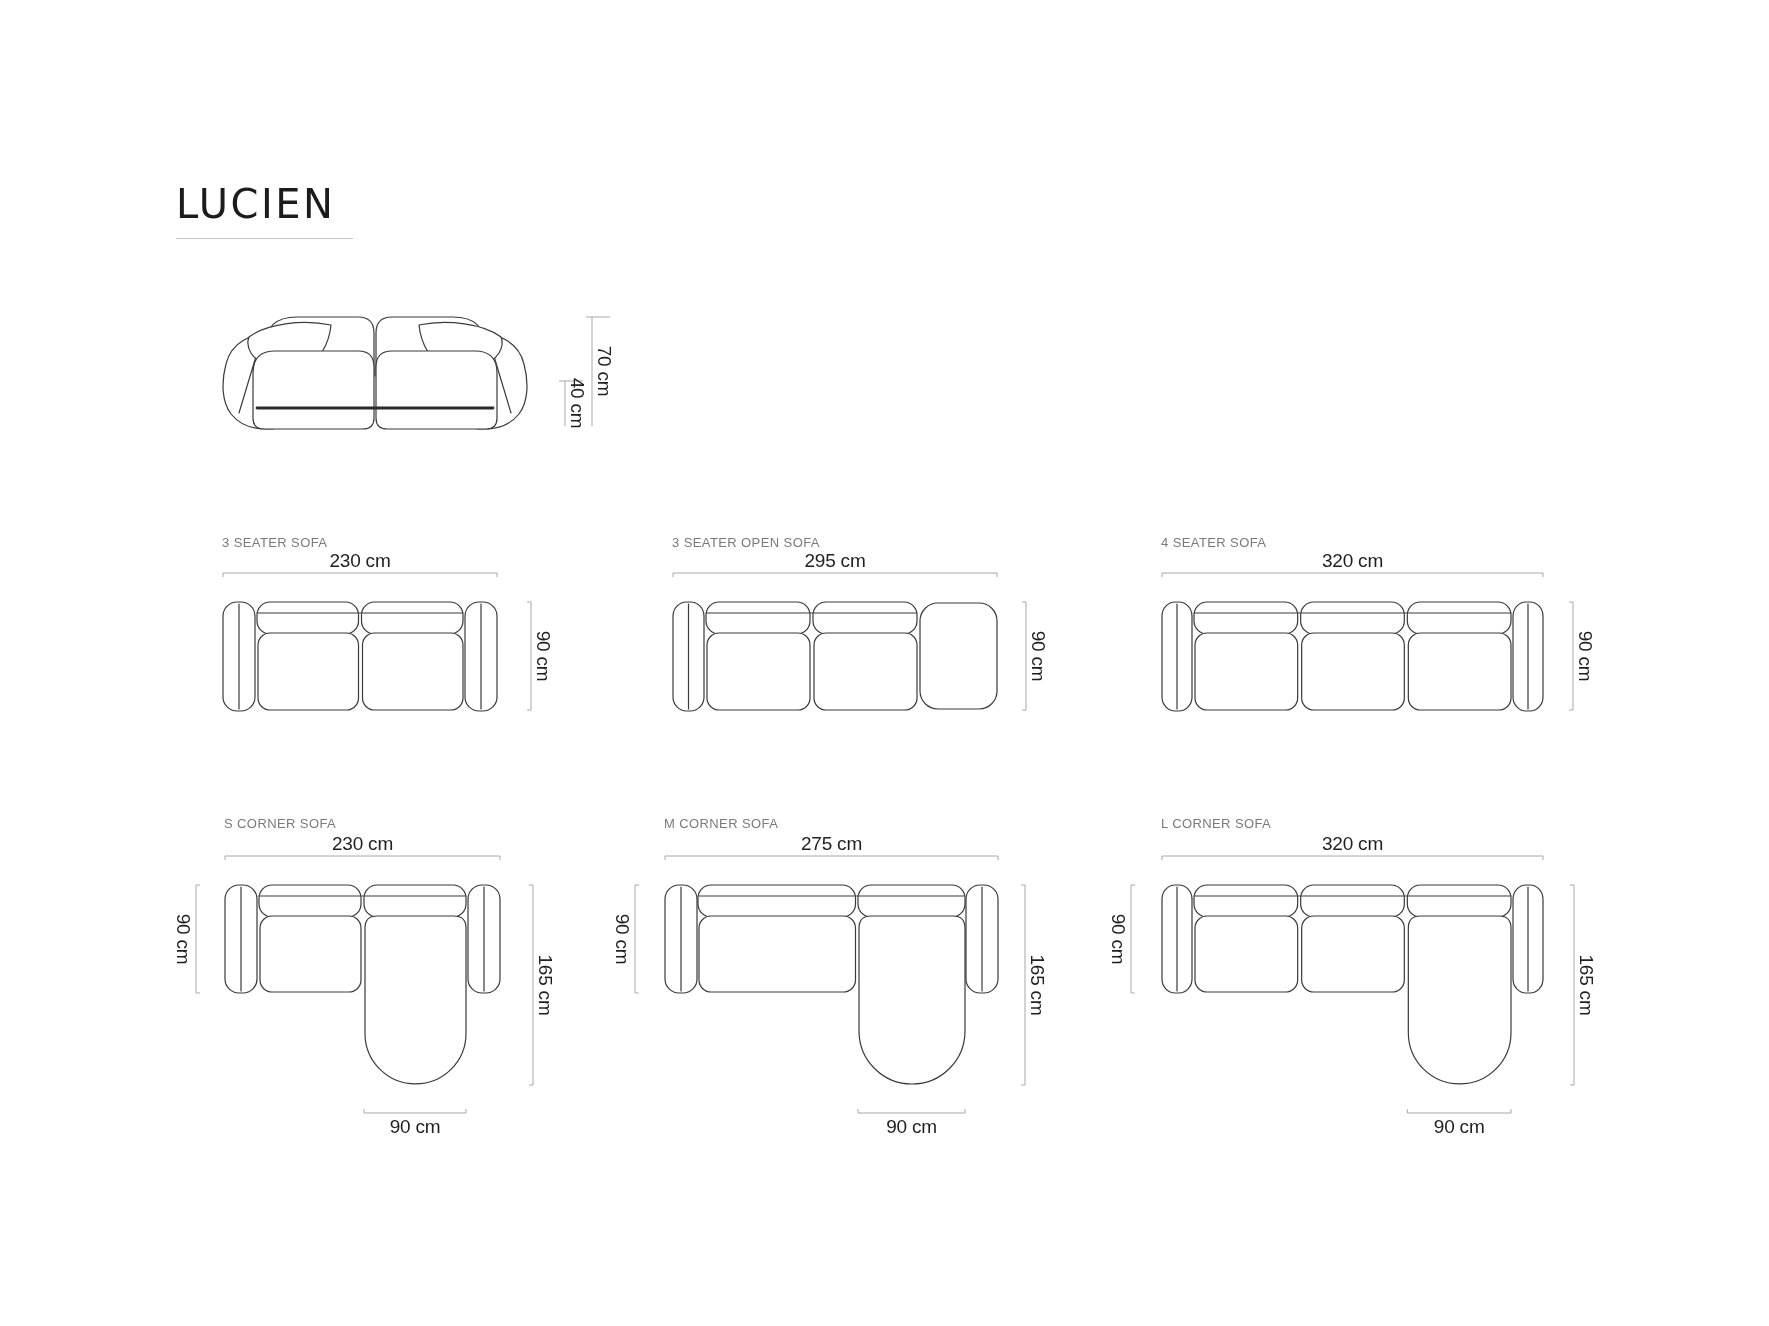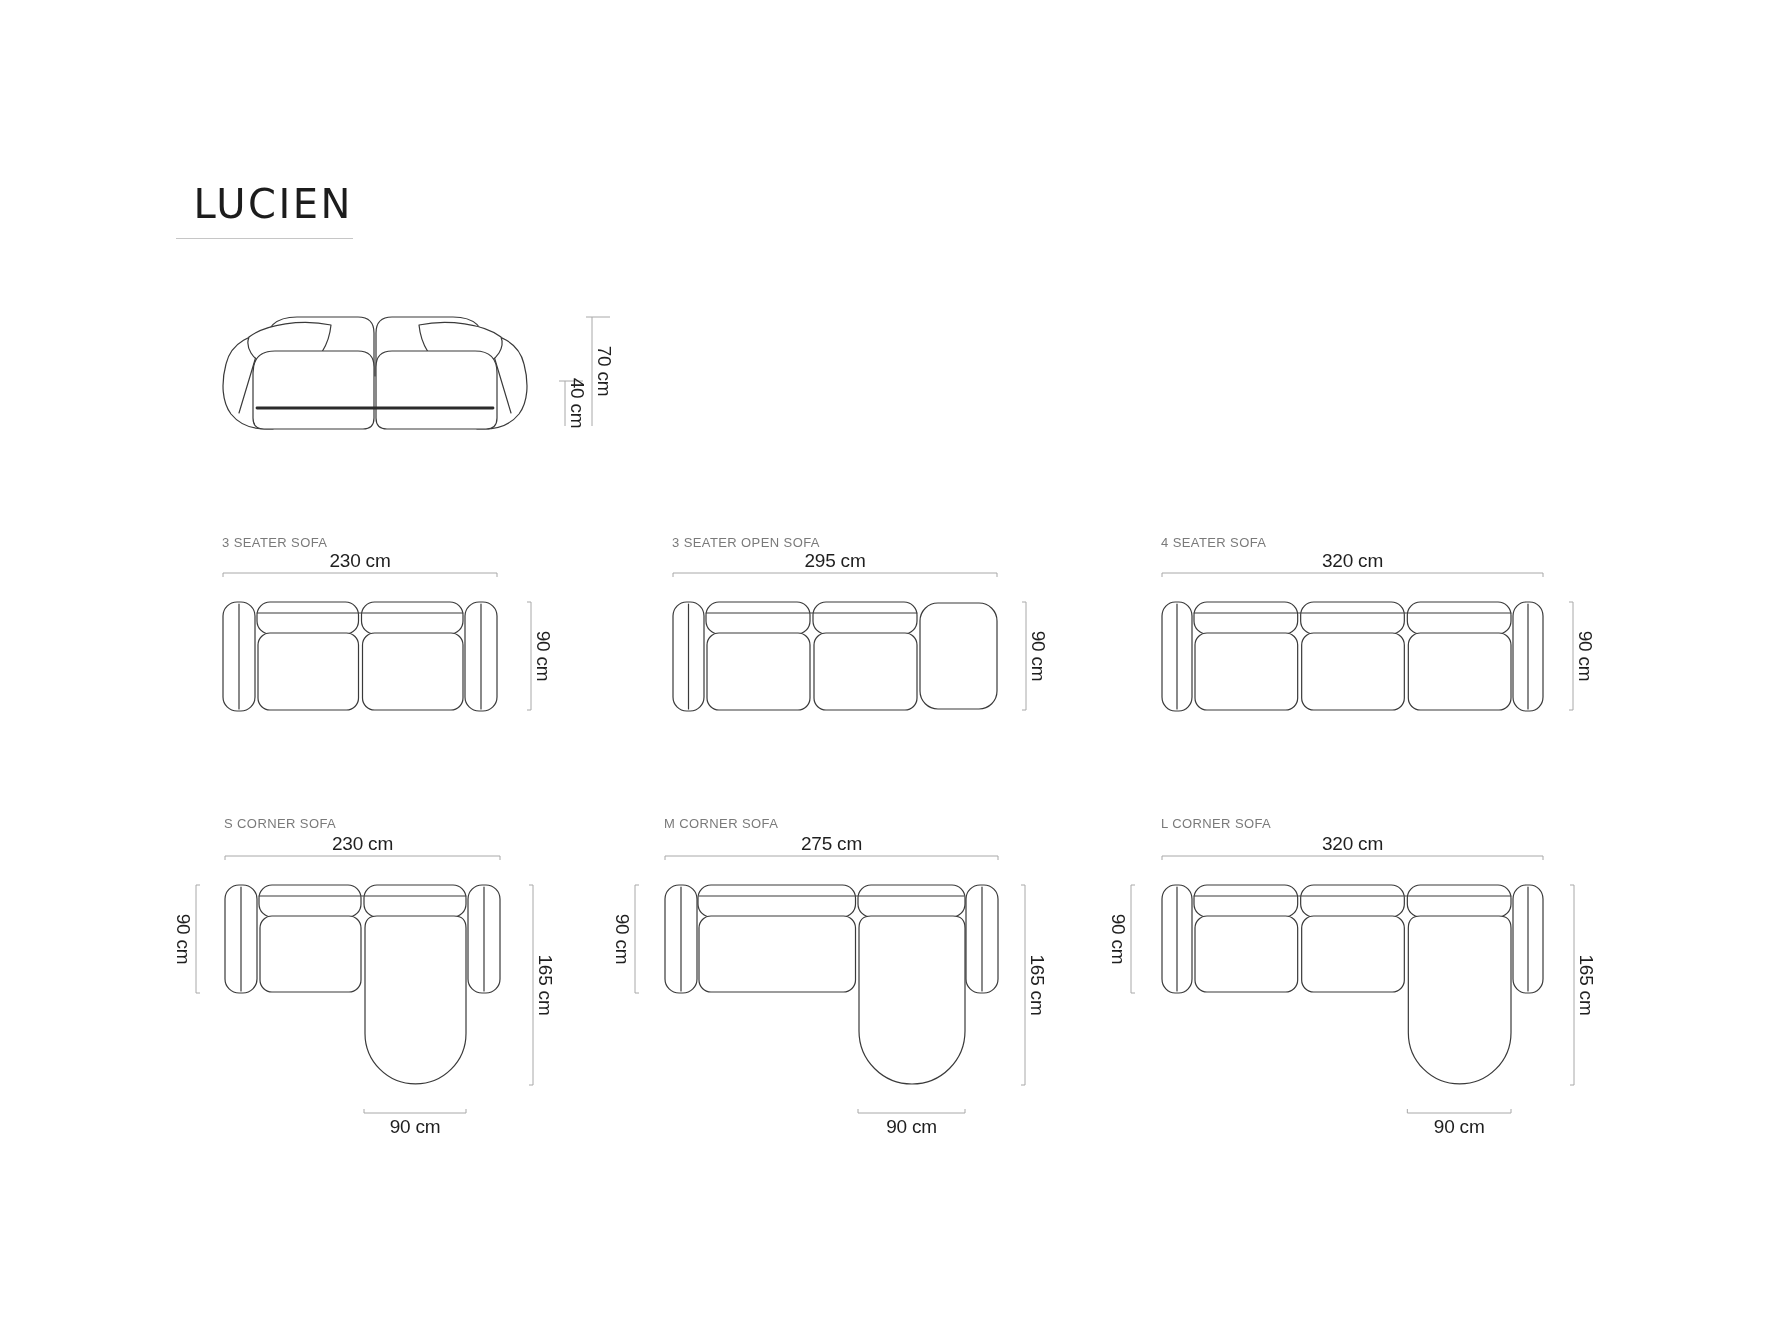--- a/index.html
+++ b/index.html
@@ -3,21 +3,21 @@
 <meta charset="utf-8">
 <style>
   html, body { margin: 0; padding: 0; }
   body {
     width: 1769px; height: 1326px;
     background: #ffffff;
     position: relative;
     overflow: hidden;
     font-family: "Liberation Sans", "DejaVu Sans", sans-serif;
   }
-  .page { position: absolute; inset: 0; text-align: right; }
+  .page { position: absolute; inset: 0; }
   header { position: absolute; left: 176px; top: 184px; }
   h1 {
     margin: 0;
     font-family: "DejaVu Sans", "Liberation Sans", sans-serif;
     font-size: 40px; line-height: 40px;
     font-weight: 400;
     letter-spacing: 2.5px;
     color: var(--title-text, #1c1c1c);
   }
   .title-underline {

